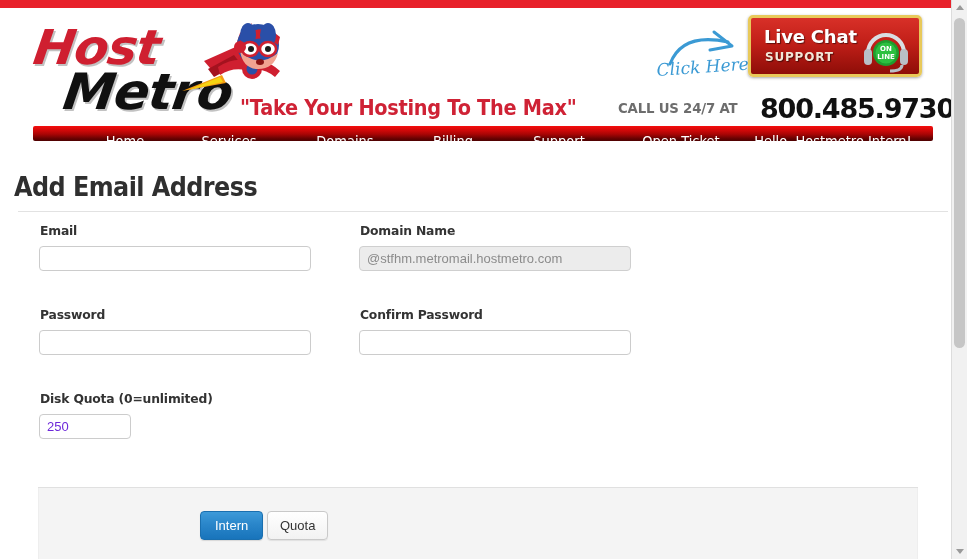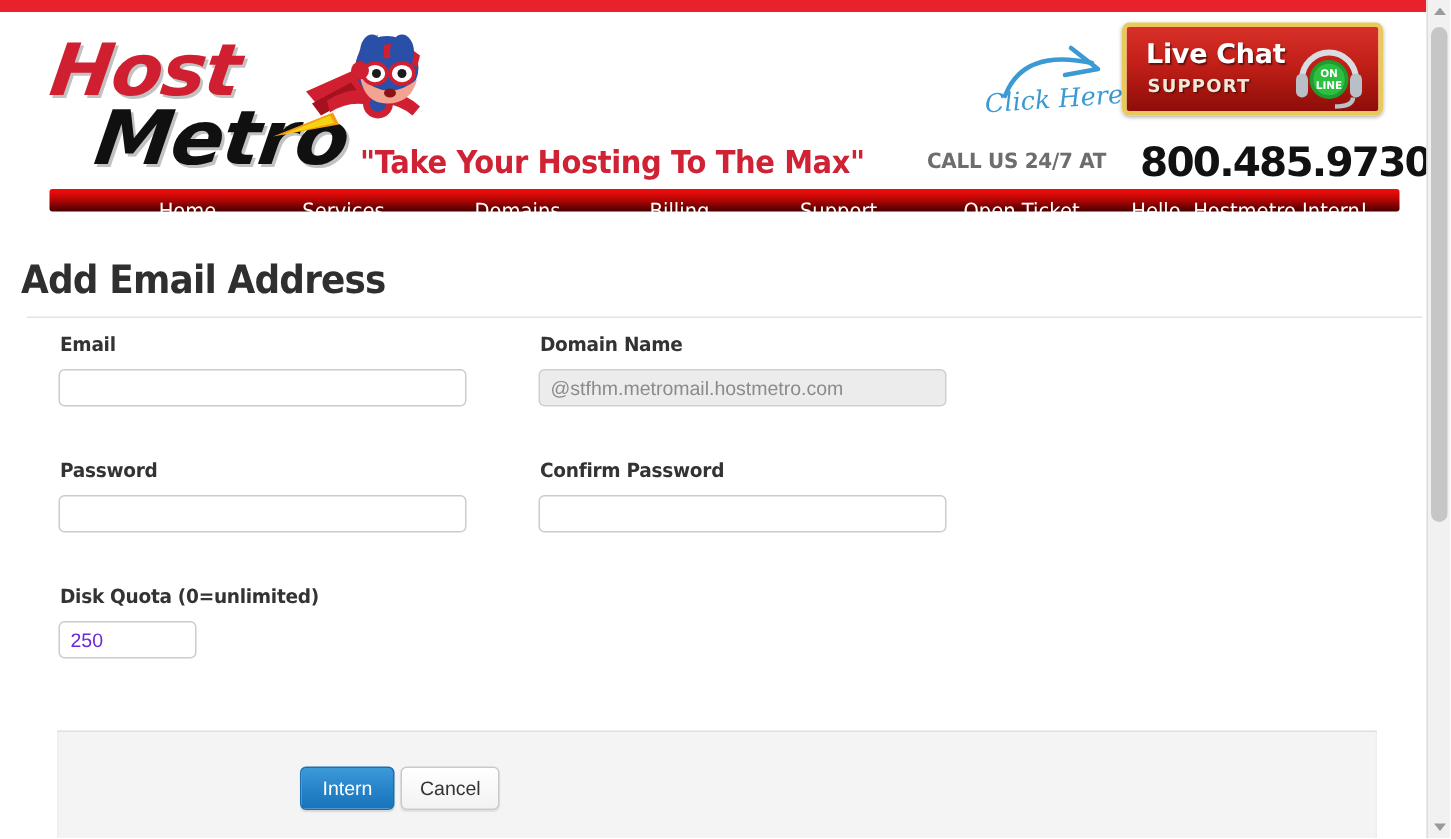--- a/index.html
+++ b/index.html
@@ -436,21 +436,21 @@
 
     <div class="field-label" style="left:360px; top:307px;">Confirm Password</div>
     <input class="textbox" type="password" style="left: 359px; top: 330px; width: 272px;">
 
     <div class="field-label" style="left:40px; top:391px;">Disk Quota (0=unlimited)</div>
     <input class="textbox" style="left: 39px; top: 414px; width: 92px;" value="250">
 
     <div class="action-rule"></div>
     <div class="action-panel"></div>
     <div class="btn-submit">Intern</div>
-    <div class="btn-cancel">Cancel</div>
+    <div class="btn-cancel">Quota</div>
 
   </div>
 
   <div class="scrollbar">
     <div class="scroll-arrow" style="top:0;">
       <svg viewBox="0 0 16 16" width="16" height="16">
           <path d="M8 5 L12 10 L4 10 Z" fill="#9a9a9a"></path>
         </svg>
     </div>
     <div class="scroll-thumb" style="top:18px;"></div>

